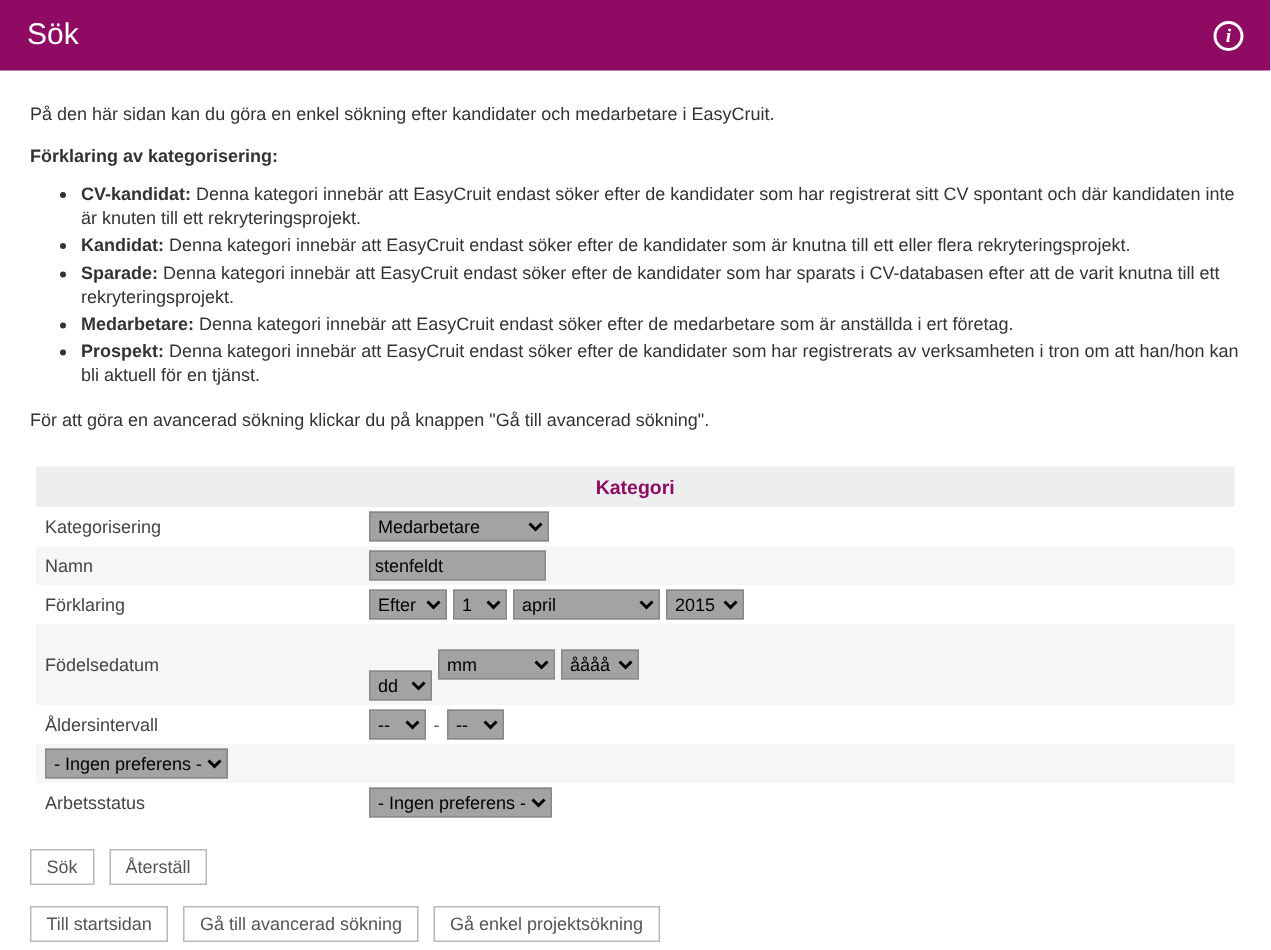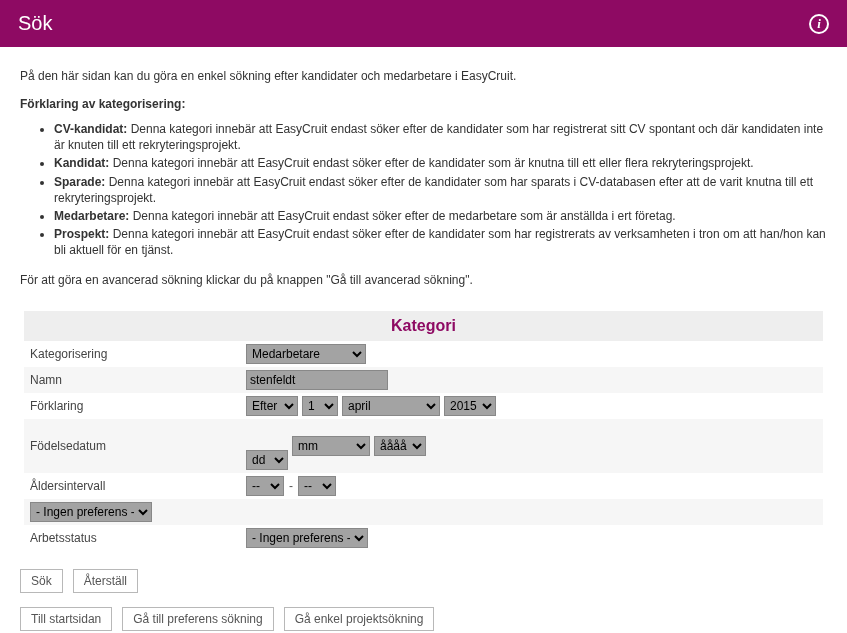--- a/index.html
+++ b/index.html
@@ -48,21 +48,21 @@
   ul.cat-list li .cat-name { font-weight: bold; }
   .adv-note { margin: 0 0 24px 0; }
 
   .form-wrap { padding: 0 4px; }
   .section-head {
     background: #eeeeee;
     text-align: center;
     color: #8e0a63;
     font-weight: 600;
     padding: 6px 0;
-    font-size: 16px;
+    font-size: 13px;
   }
   .form-row {
     display: flex;
     align-items: center;
     padding: 3px 6px;
     min-height: 26px;
   }
   .form-row:nth-child(odd) { background: #f6f6f6; }
   .form-row .label {
     width: 216px;
@@ -72,21 +72,21 @@
   .controls { display: flex; align-items: center; gap: 4px; }
   select, input[type="text"] {
     font-family: inherit;
     font-size: 12px;
     border: 1px solid #888;
     background: #a3a3a3;
     padding: 1px 3px;
     height: 20px;
   }
   select { padding: 0 1px; }
-  input.name-input { width: 142px; }
+  input.name-input { width: 118px; }
   .sep { color: #555; padding: 0 1px; }
 
   .button-row { margin-top: 18px; display: flex; gap: 10px; }
   .button-row.second { margin-top: 14px; align-items: center; }
   button.btn {
     font-family: inherit;
     font-size: 12px;
     color: #555;
     background: #fff;
     border: 1px solid #b8b8b8;
@@ -182,17 +182,17 @@
 
   </div>
 
   <div class="button-row">
     <button class="btn">Sök</button>
     <button class="btn">Återställ</button>
   </div>
 
   <div class="button-row second">
     <button class="btn">Till startsidan</button>
-    <button class="btn">Gå till preferens sökning</button>
+    <button class="btn">Gå till avancerad sökning</button>
     <button class="btn">Gå enkel projektsökning</button>
   </div>
 
 </div>
 
 </body></html>

